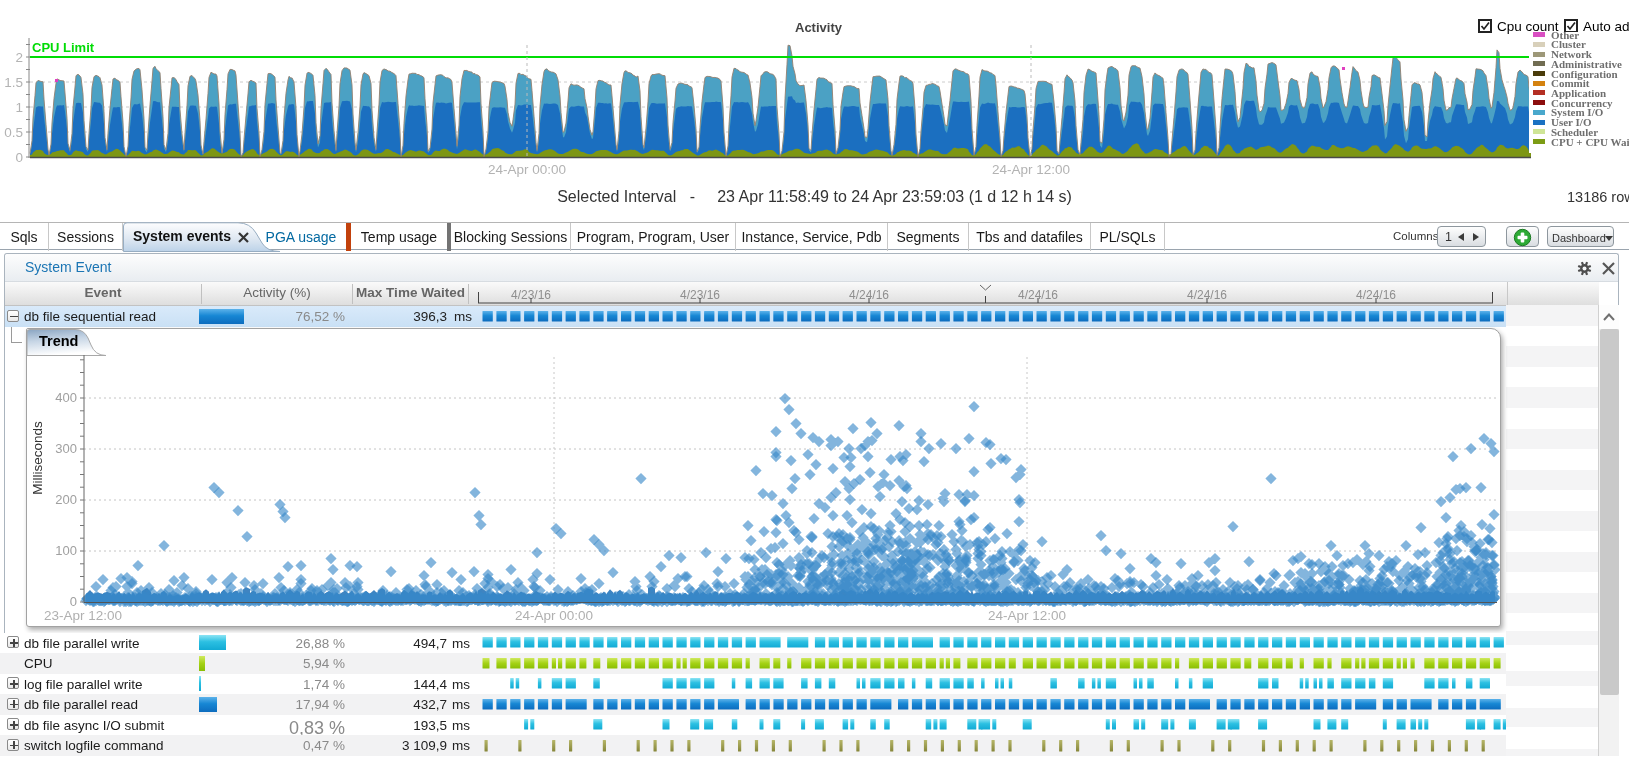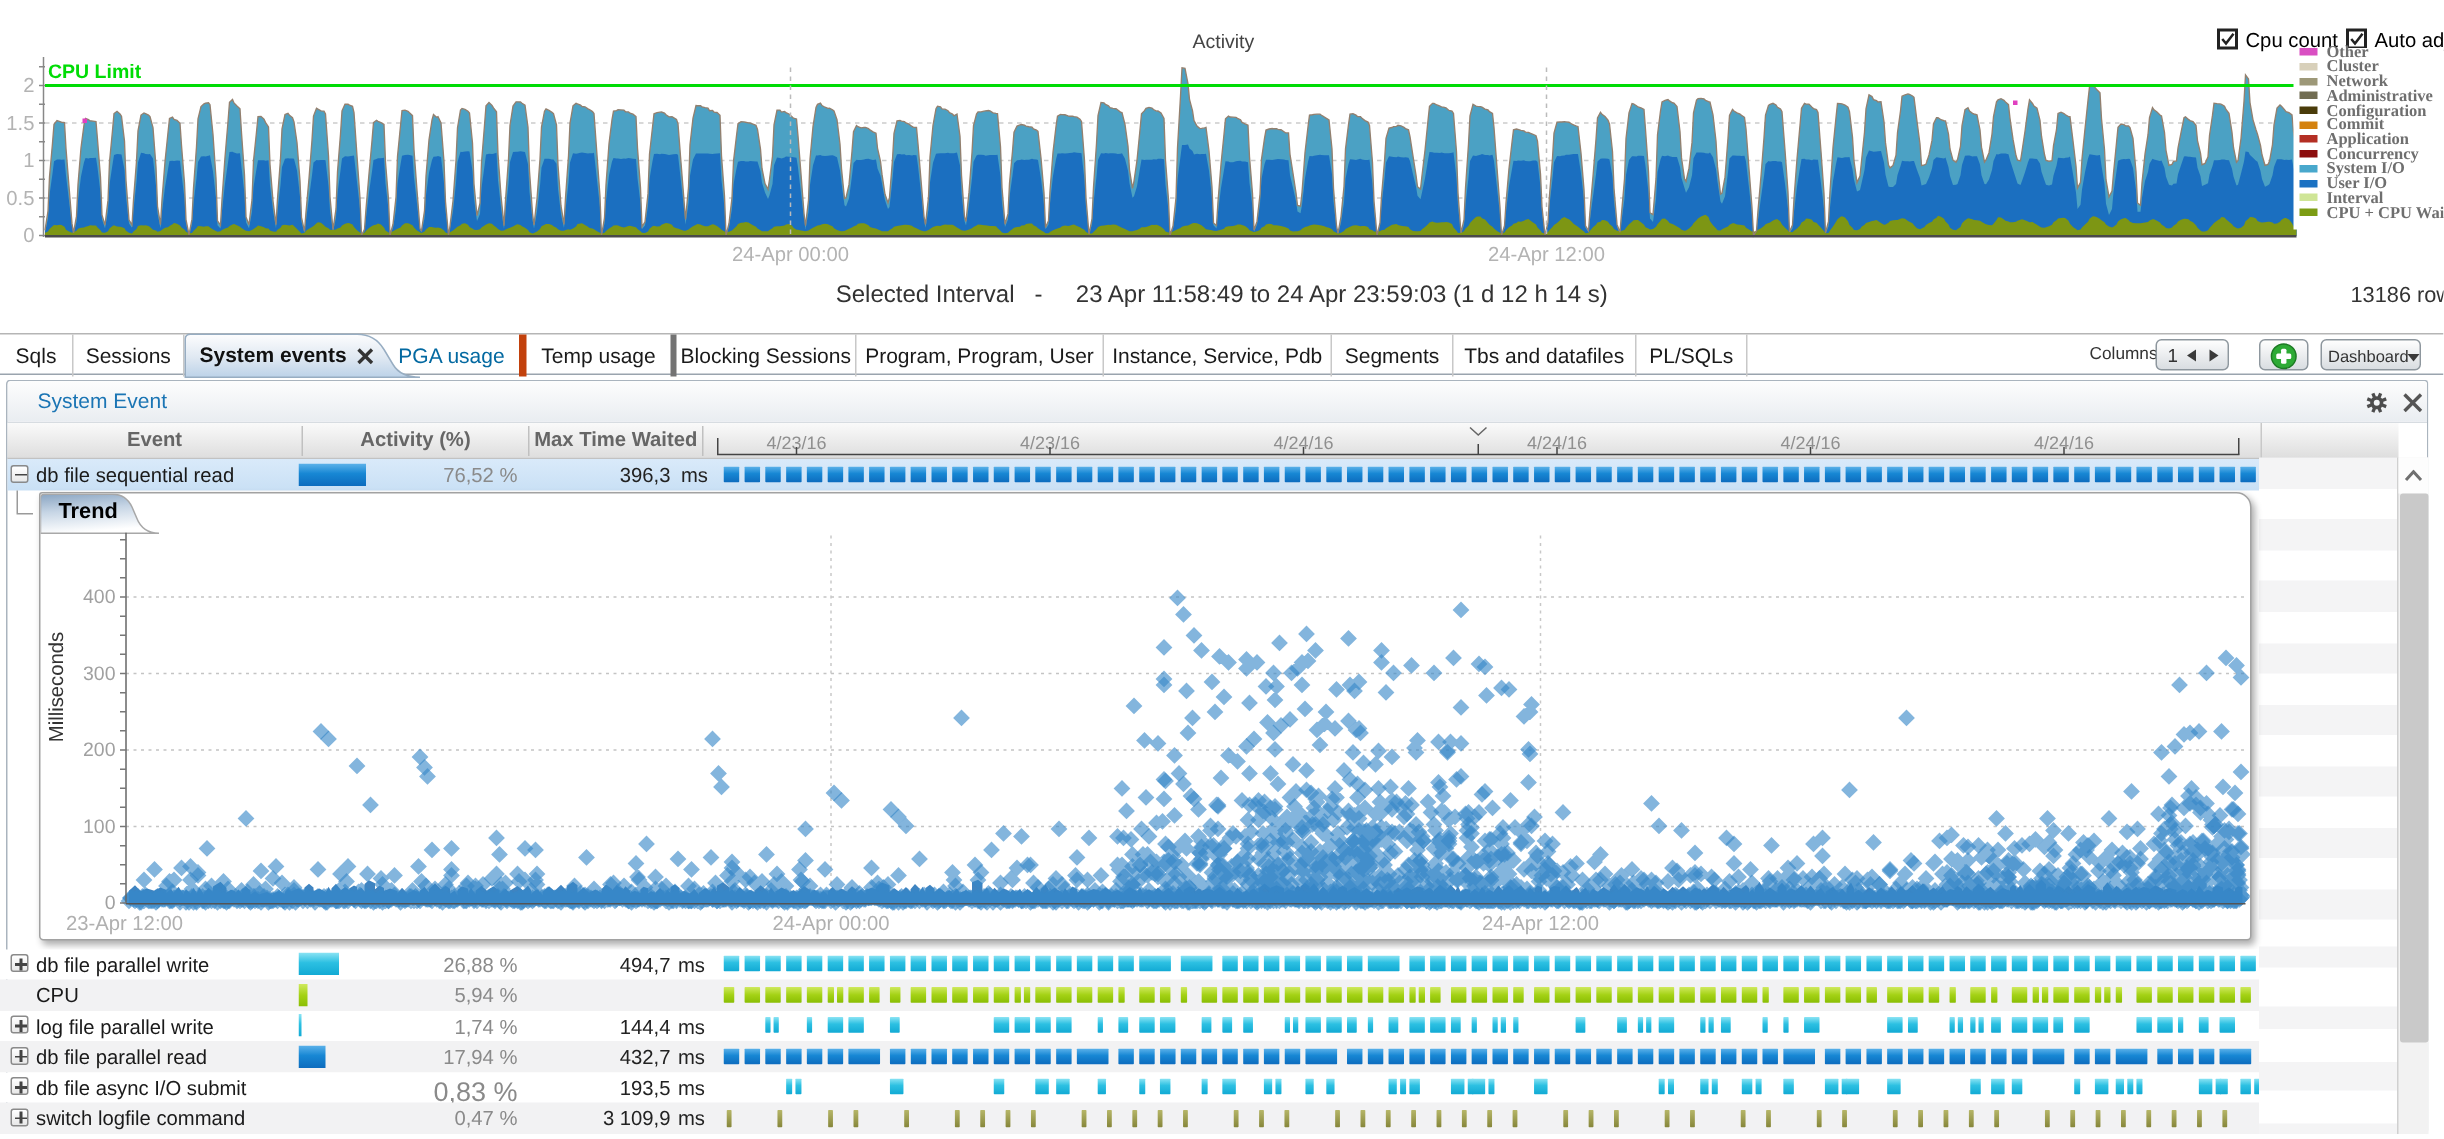--- a/index.html
+++ b/index.html
@@ -1,20 +1,20 @@
 <!DOCTYPE html>
 <html><head><meta charset="utf-8">
 <style>
 * { margin:0; padding:0; box-sizing:border-box; }
 body { font-family:"Liberation Sans",sans-serif; width:1629px; height:759px; position:relative; background:#fff; overflow:hidden; }
 .abs { position:absolute; }
 </style></head>
 <body>
 
-<div class="abs" style="left:795px;top:20px;font-size:13px;font-weight:normal;color:#444">Activity</div>
+<div class="abs" style="left:795px;top:20px;font-size:13px;font-weight:bold;color:#444">Activity</div>
 
 <div class="abs" style="left:1478px;top:19px;width:14px;height:14px;border:2px solid #222;background:#fff">
  <svg width="10" height="10" style="position:absolute;left:0;top:0">
       <polyline points="1.5,5 4,8 9,1.5" fill="none" stroke="#222" stroke-width="1.7"></polyline>
     </svg>
   </div>
 <div class="abs" style="left:1497px;top:19px;font-size:13.5px;color:#000">Cpu count</div>
 <div class="abs" style="left:1564px;top:19px;width:14px;height:14px;border:2px solid #222;background:#fff">
  <svg width="10" height="10" style="position:absolute;left:0;top:0">
       <polyline points="1.5,5 4,8 9,1.5" fill="none" stroke="#222" stroke-width="1.7"></polyline>
@@ -92,21 +92,21 @@
 <div style="position:absolute;left:1551px;top:77.2px;font:bold 11px 'Liberation Serif',serif;color:#6f6f6f;white-space:nowrap">Commit</div>
 <div style="position:absolute;left:1533px;top:90.4px;width:12px;height:5px;background:#b42f24"></div>
 <div style="position:absolute;left:1551px;top:86.9px;font:bold 11px 'Liberation Serif',serif;color:#6f6f6f;white-space:nowrap">Application</div>
 <div style="position:absolute;left:1533px;top:100.2px;width:12px;height:5px;background:#8c0e0e"></div>
 <div style="position:absolute;left:1551px;top:96.7px;font:bold 11px 'Liberation Serif',serif;color:#6f6f6f;white-space:nowrap">Concurrency</div>
 <div style="position:absolute;left:1533px;top:109.9px;width:12px;height:5px;background:#49a8cc"></div>
 <div style="position:absolute;left:1551px;top:106.4px;font:bold 11px 'Liberation Serif',serif;color:#6f6f6f;white-space:nowrap">System I/O</div>
 <div style="position:absolute;left:1533px;top:119.7px;width:12px;height:5px;background:#1a71c2"></div>
 <div style="position:absolute;left:1551px;top:116.2px;font:bold 11px 'Liberation Serif',serif;color:#6f6f6f;white-space:nowrap">User I/O</div>
 <div style="position:absolute;left:1533px;top:129.4px;width:12px;height:5px;background:#cfe596"></div>
-<div style="position:absolute;left:1551px;top:125.9px;font:bold 11px 'Liberation Serif',serif;color:#6f6f6f;white-space:nowrap">Interval</div>
+<div style="position:absolute;left:1551px;top:125.9px;font:bold 11px 'Liberation Serif',serif;color:#6f6f6f;white-space:nowrap">Scheduler</div>
 <div style="position:absolute;left:1533px;top:139.1px;width:12px;height:5px;background:#7c9c14"></div>
 <div style="position:absolute;left:1551px;top:135.6px;font:bold 11px 'Liberation Serif',serif;color:#6f6f6f;white-space:nowrap">CPU + CPU Wait</div>
 
 <div class="abs" style="left:0;top:188px;width:1629px;text-align:center;font-size:16px;color:#333">Selected Interval&nbsp;&nbsp;&nbsp;-&nbsp;&nbsp;&nbsp;&nbsp;&nbsp;23 Apr 11:58:49 to 24 Apr 23:59:03 (1 d 12 h 14 s)</div>
 <div class="abs" style="left:1567px;top:189px;font-size:14.5px;color:#333;white-space:nowrap">13186 rows</div>
 
 <div class="abs" style="left:0;top:222px;width:1629px;height:28px;border-top:1px solid #b5b5b5;border-bottom:1px solid #9aa4ae;background:#fff">
 <div style="position:absolute;left:0px;top:0;width:49px;height:28px;border-right:1px solid #c8c8c8;display:flex;align-items:center;justify-content:center;font-size:14px;color:#1a1a1a;white-space:nowrap">Sqls</div>
     <div style="position:absolute;left:49px;top:0;width:74px;height:28px;border-right:1px solid #c8c8c8;display:flex;align-items:center;justify-content:center;font-size:14px;color:#1a1a1a;white-space:nowrap">Sessions</div>
     <div style="position:absolute;left:256px;top:0;width:95px;height:28px;border-right:5px solid #c2410c;display:flex;align-items:center;justify-content:center;font-size:14px;color:#0369a1;white-space:nowrap">PGA usage</div>
@@ -172,21 +172,21 @@
         <circle cx="7.5" cy="7.5" r="2" fill="#f4f6f8"></circle>
       </svg>
     <svg width="13" height="13" style="position:absolute;left:1597px;top:8px">
         <line x1="1" y1="1" x2="12" y2="12" stroke="#555" stroke-width="2.2"></line>
         <line x1="12" y1="1" x2="1" y2="12" stroke="#555" stroke-width="2.2"></line>
       </svg>
   </div>
 
   <div style="position:absolute;left:0;top:28px;width:1594px;height:24px;background:linear-gradient(#fafafa,#dedede);border-bottom:1px solid #c2c2c2">
     <div style="position:absolute;left:0;top:3px;width:196px;text-align:center;font-size:13.5px;font-weight:bold;color:#666">Event</div>
-    <div style="position:absolute;left:197px;top:3px;width:150px;text-align:center;font-size:13.5px;font-weight:bold;color:#666">Activity (%)</div>
+    <div style="position:absolute;left:197px;top:3px;width:150px;text-align:center;font-size:13.5px;font-weight:normal;color:#666">Activity (%)</div>
     <div style="position:absolute;left:348px;top:3px;width:115px;text-align:center;font-size:13.5px;font-weight:bold;color:#666">Max Time Waited</div>
     <div style="position:absolute;left:196px;top:2px;width:1px;height:20px;background:#c0c0c0"></div>
     <div style="position:absolute;left:347px;top:2px;width:1px;height:20px;background:#c0c0c0"></div>
     <div style="position:absolute;left:463px;top:2px;width:1px;height:20px;background:#c0c0c0"></div>
     <div style="position:absolute;left:1502px;top:0;width:1px;height:24px;background:#c8c8c8"></div>
   </div>
 </div>
 <div style="position:absolute;left:491px;top:288px;width:80px;text-align:center;font-size:12px;color:#8f8f8f">4/23/16</div>
 <div style="position:absolute;left:660px;top:288px;width:80px;text-align:center;font-size:12px;color:#8f8f8f">4/23/16</div>
 <div style="position:absolute;left:829px;top:288px;width:80px;text-align:center;font-size:12px;color:#8f8f8f">4/24/16</div>

